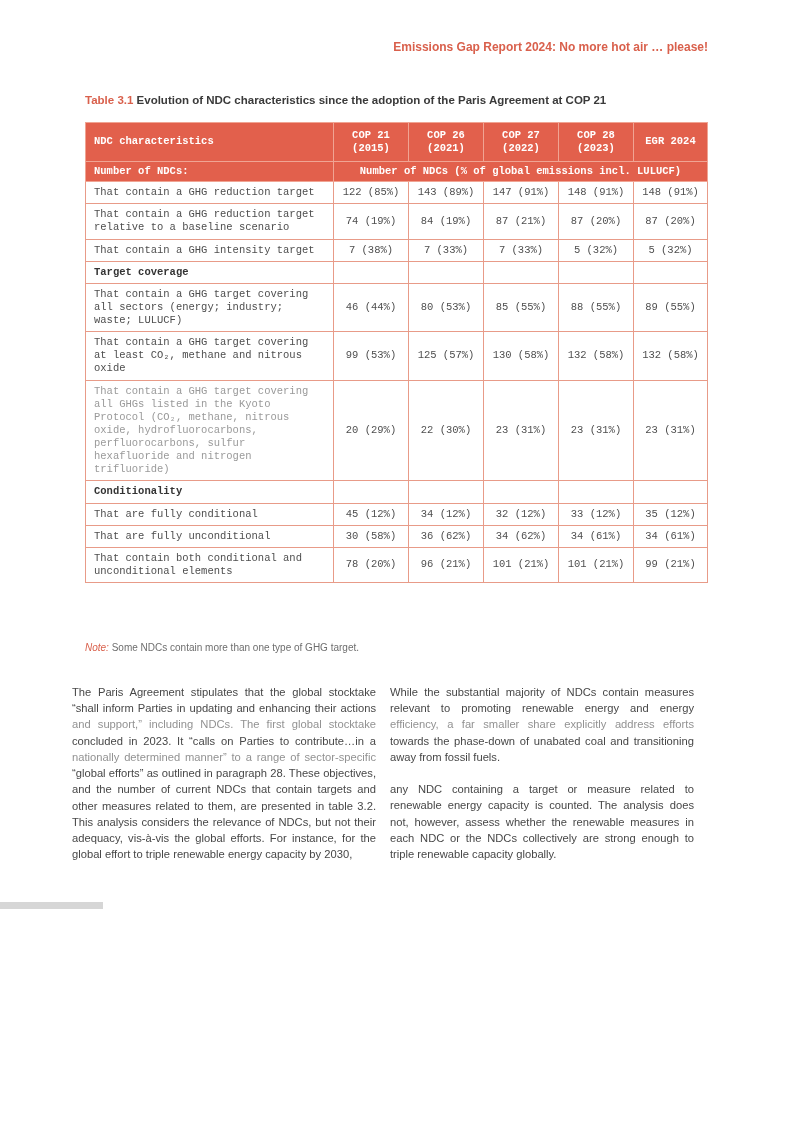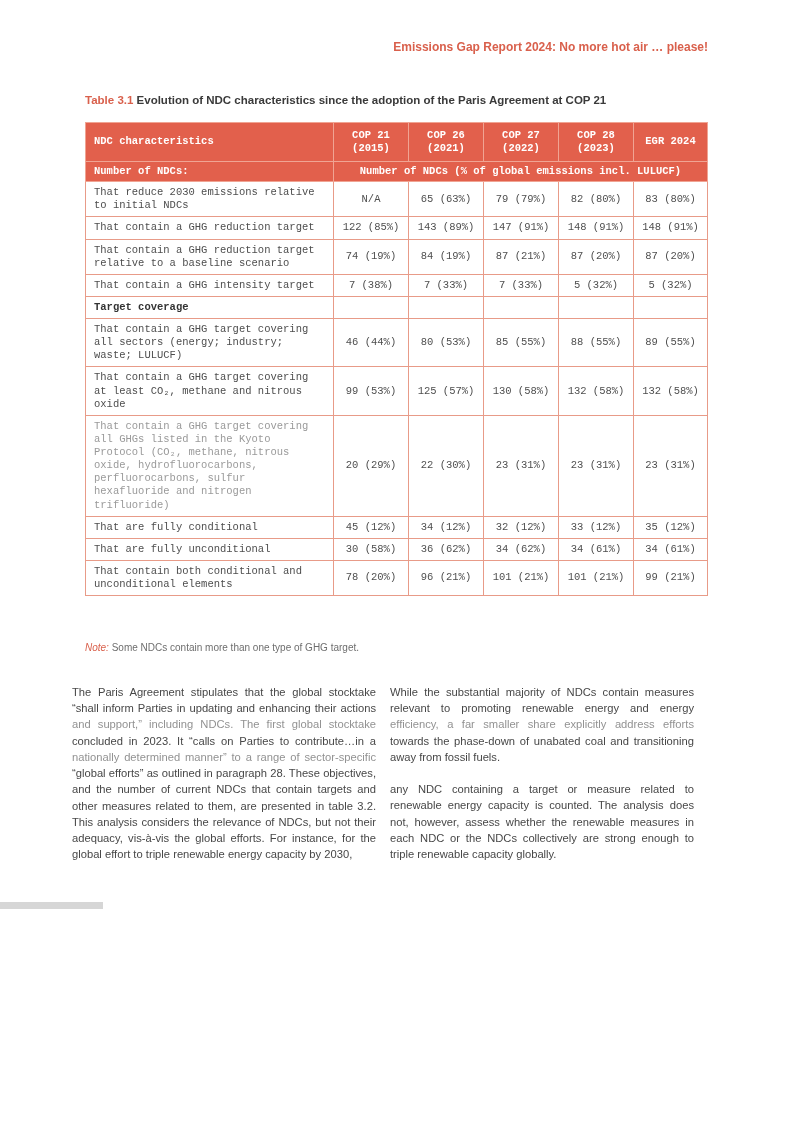--- a/index.html
+++ b/index.html
@@ -182,28 +182,20 @@
 (2023)</th>
           <th>EGR 2024</th>
         </tr>
         <tr>
           <td class="sub-orange">Number of NDCs:</td>
           <td class="sub-orange span-cell" colspan="5">Number of NDCs (% of global emissions incl. LULUCF)</td>
         </tr>
       </thead>
       <tbody>
 
-      <tr>
-            <td class="label">That reduce 2030 emissions relative to initial NDCs</td>
-            <td class="value">N/A</td>
-            <td class="value">65 (63%)</td>
-            <td class="value">79 (79%)</td>
-            <td class="value">82 (80%)</td>
-            <td class="value">83 (80%)</td>
-          </tr>
           <tr>
             <td class="label">That contain a GHG reduction target</td>
             <td class="value">122 (85%)</td>
             <td class="value">143 (89%)</td>
             <td class="value">147 (91%)</td>
             <td class="value">148 (91%)</td>
             <td class="value">148 (91%)</td>
           </tr>
           <tr>
             <td class="label">That contain a GHG reduction target relative to a baseline scenario</td>
@@ -245,20 +237,28 @@
             <td class="value">132 (58%)</td>
             <td class="value">132 (58%)</td>
           </tr>
           <tr>
             <td class="label muted">That contain a GHG target covering all GHGs listed in the Kyoto Protocol (CO₂, methane, nitrous oxide, hydrofluorocarbons, perfluorocarbons, sulfur hexafluoride and nitrogen trifluoride)</td>
             <td class="value">20 (29%)</td>
             <td class="value">22 (30%)</td>
             <td class="value">23 (31%)</td>
             <td class="value">23 (31%)</td>
             <td class="value">23 (31%)</td>
+          </tr>
+          <tr>
+            <td class="label section-label">Conditionality</td>
+            <td class="value"></td>
+            <td class="value"></td>
+            <td class="value"></td>
+            <td class="value"></td>
+            <td class="value"></td>
           </tr>
           <tr>
             <td class="label">That are fully conditional</td>
             <td class="value">45 (12%)</td>
             <td class="value">34 (12%)</td>
             <td class="value">32 (12%)</td>
             <td class="value">33 (12%)</td>
             <td class="value">35 (12%)</td>
           </tr>
           <tr>

